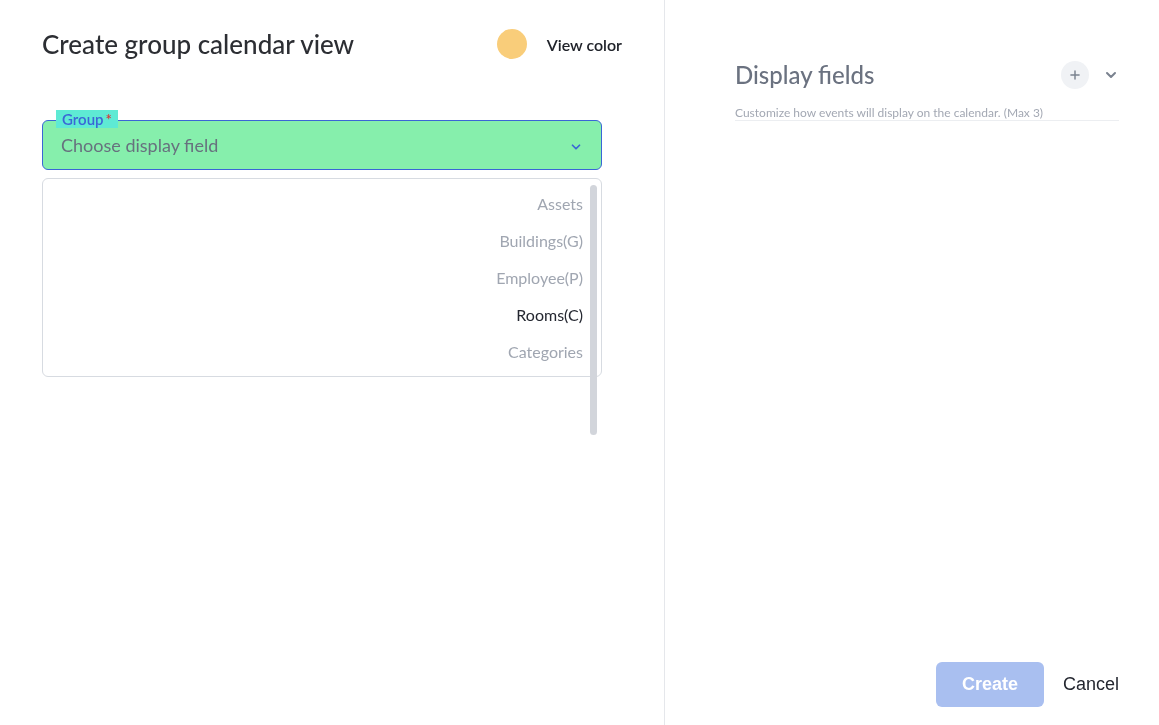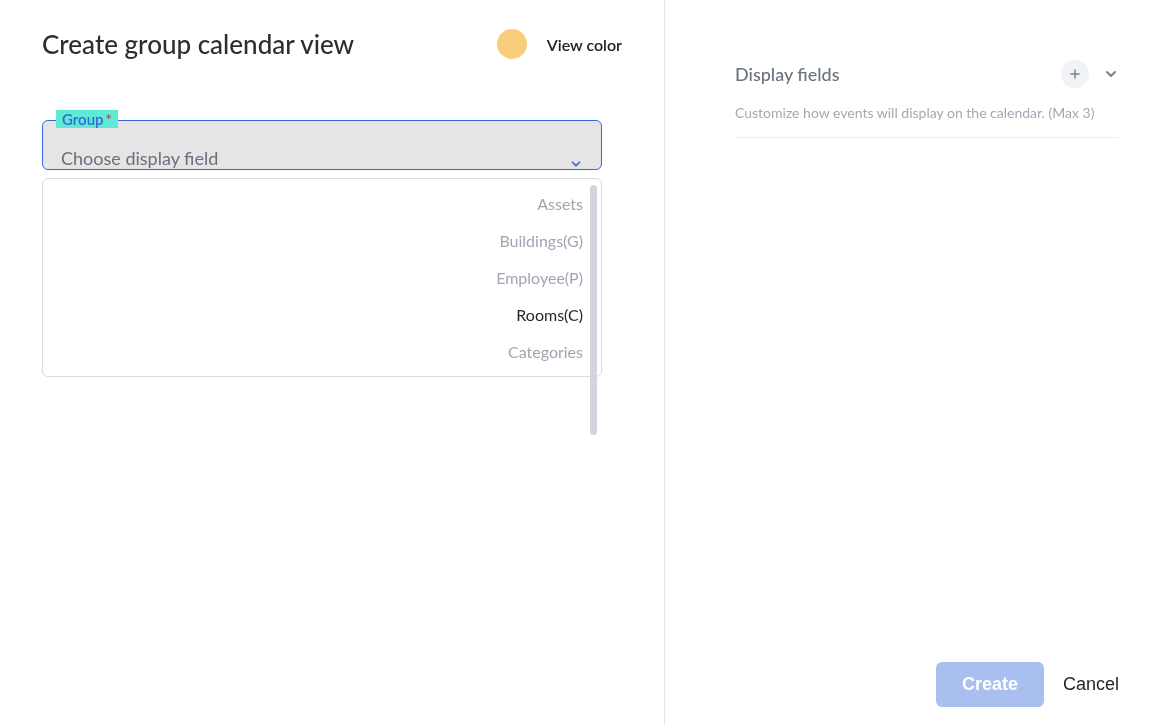--- a/index.html
+++ b/index.html
@@ -70,25 +70,25 @@
     gap: 2px;
     z-index: 2;
   }
   .required-star { color: #d93838; }
   .select-box {
     width: 560px;
     height: 50px;
     border: 1px solid #3a66d6;
     border-radius: 6px;
     display: flex;
-    align-items: flex-end;
+    align-items: center;
     justify-content: space-between;
     padding: 0 18px;
     cursor: pointer;
-    background: #e5e5e5;
+    background: #86efac;
   }
   .select-placeholder {
     font-size: 18px;
     color: #67717e;
   }
   .chevron-down {
     width: 14px;
     height: 14px;
   }
   .chevron-down svg { width: 100%; height: 100%; }
@@ -135,21 +135,21 @@
     border-radius: 4px;
   }
 
   .right-header {
     display: flex;
     align-items: center;
     justify-content: space-between;
     padding-bottom: 6px;
   }
   .right-title {
-    font-size: 18px;
+    font-size: 24px;
     font-weight: 500;
     color: #6b7280;
   }
   .right-actions {
     display: flex;
     align-items: center;
     gap: 14px;
   }
   .plus-btn {
     width: 28px;
@@ -158,24 +158,23 @@
     background: #f0f2f5;
     display: flex;
     align-items: center;
     justify-content: center;
     cursor: pointer;
   }
   .plus-btn svg { width: 14px; height: 14px; }
   .right-chevron { width: 16px; height: 16px; cursor: pointer; }
   .right-chevron svg { width: 100%; height: 100%; }
   .right-sub {
-    font-size: 14px;
+    font-size: 12px;
     color: #a3a8b3;
     margin-top: 10px;
-    padding-bottom: 16px;
     border-bottom: 1px solid #eceef1;
   }
 
   .footer {
     position: absolute;
     bottom: 18px;
     right: 40px;
     display: flex;
     align-items: center;
     gap: 19px;

